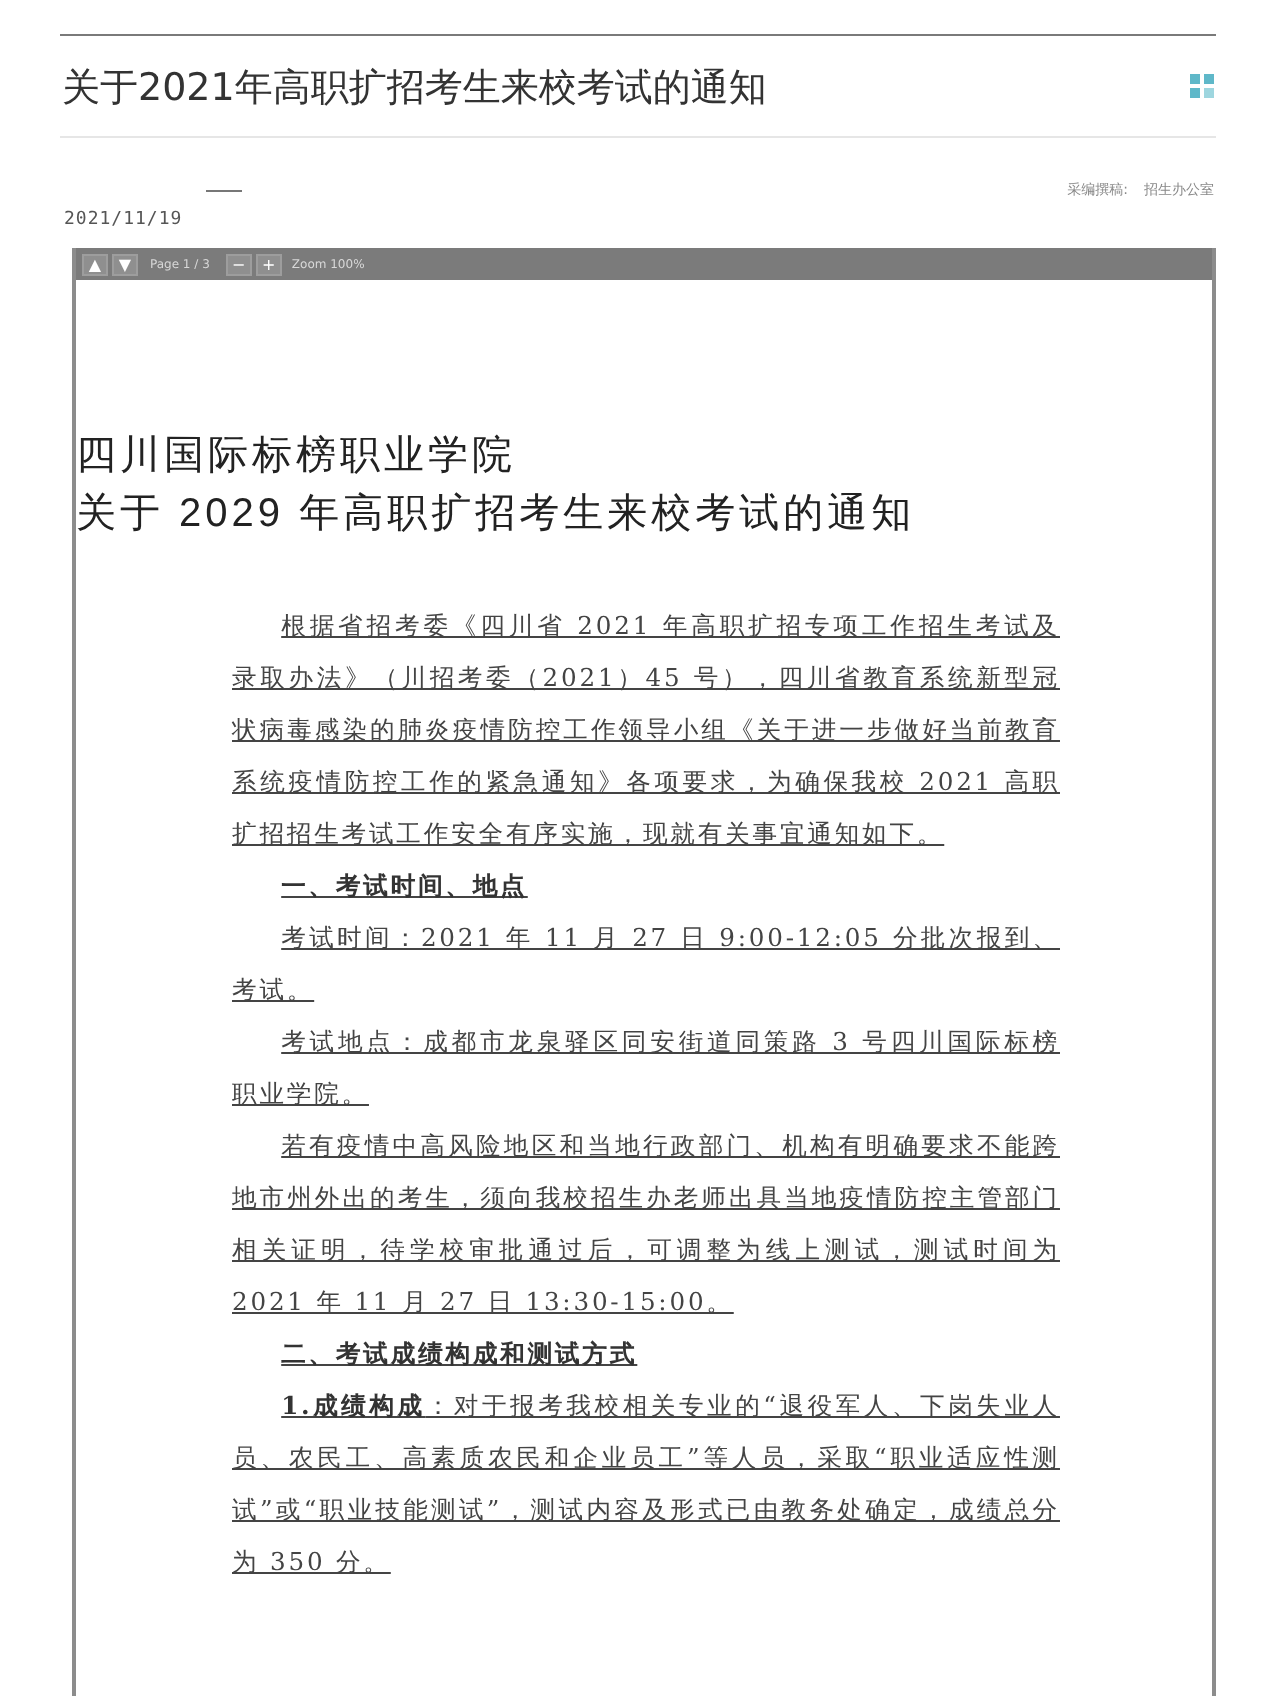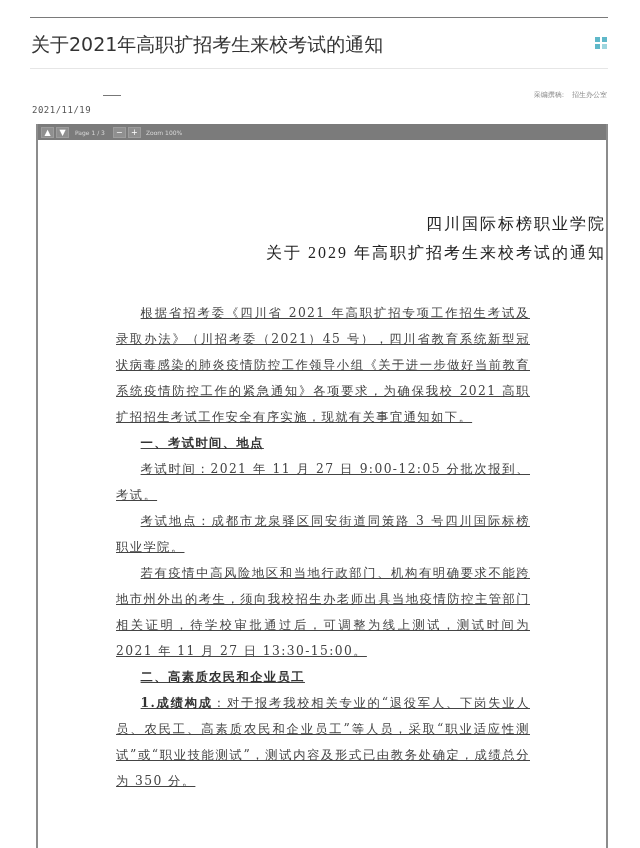--- a/index.html
+++ b/index.html
@@ -22,22 +22,22 @@
   .viewer { position: absolute; left: 36px; top: 124px; width: 572px; height: 740px;
             border-left: 2px solid #8c8c8c; border-right: 2px solid #8c8c8c; background: #fff; box-sizing: border-box; }
   .viewer-bar { position: absolute; left: 0; top: 0; right: 0; height: 16px; background: #7b7b7b;
                 display: flex; align-items: center; padding-left: 3px; box-sizing: border-box; }
   .vbtn { width: 13px; height: 11px; margin-right: 2px; background: #8f8f8f; border: 1px solid #9d9d9d;
           box-sizing: border-box; color: #fff; font-size: 8px; line-height: 9px; text-align: center; cursor: pointer; }
   .vtext { font-size: 6px; color: #d8d8d8; margin: 0 8px 0 4px; }
   .vtext.zoom { margin-left: 3px; }
 
   .page { position: absolute; left: 0; top: 16px; right: 0; bottom: 0; }
-  .doc-title { position: absolute; left: 0; right: 0; text-align: right;
-               font-family: Liberation Serif, serif; font-size: 16px; color: #222; letter-spacing: 2px; }
+  .doc-title { position: absolute; left: 0; right: 0; text-align: left;
+               font-family: Liberation Sans, sans-serif; font-size: 20px; color: #222; letter-spacing: 2px; }
   .doc-title.t1 { top: 74px; }
   .doc-title.t2 { top: 103px; }
   .body-text { position: absolute; left: 78px; width: 414px;
                font-family: "DejaVu Serif", "Liberation Serif", serif; font-size: 12.3px; color: #444;
                line-height: 26px; letter-spacing: 1.4px; text-align: justify; }
   .p { margin: 0; text-indent: 2em; }
   .h { margin: 0; text-indent: 2em; font-weight: bold; color: #333; }
   .p b { color: #333; }
 </style>
 </head>
@@ -72,17 +72,17 @@
   <div class="page">
     <div class="doc-title t1">四川国际标榜职业学院</div>
     <div class="doc-title t2">关于 2029 年高职扩招考生来校考试的通知</div>
 
     <div class="body-text" style="top:160px;text-decoration:underline;">
       <p class="p">根据省招考委《四川省 2021 年高职扩招专项工作招生考试及录取办法》（川招考委（2021）45 号），四川省教育系统新型冠状病毒感染的肺炎疫情防控工作领导小组《关于进一步做好当前教育系统疫情防控工作的紧急通知》各项要求，为确保我校 2021 高职扩招招生考试工作安全有序实施，现就有关事宜通知如下。</p>
       <p class="h">一、考试时间、地点</p>
       <p class="p">考试时间：2021 年 11 月 27 日 9:00-12:05 分批次报到、考试。</p>
       <p class="p">考试地点：成都市龙泉驿区同安街道同策路 3 号四川国际标榜职业学院。</p>
       <p class="p">若有疫情中高风险地区和当地行政部门、机构有明确要求不能跨地市州外出的考生，须向我校招生办老师出具当地疫情防控主管部门相关证明，待学校审批通过后，可调整为线上测试，测试时间为 2021 年 11 月 27 日 13:30-15:00。</p>
-      <p class="h">二、高素质农民和企业员工</p>
+      <p class="h">二、考试成绩构成和测试方式</p>
       <p class="p"><b>1.成绩构成</b><span>：对于报考我校相关专业的“退役军人、下岗失业人员、农民工、高素质农民和企业员工”等人员，采取“职业适应性测试”或“职业技能测试”，测试内容及形式已由教务处确定，成绩总分为 350 分。</span></p>
     </div>
   </div>
 </div>
 
 </body></html>

